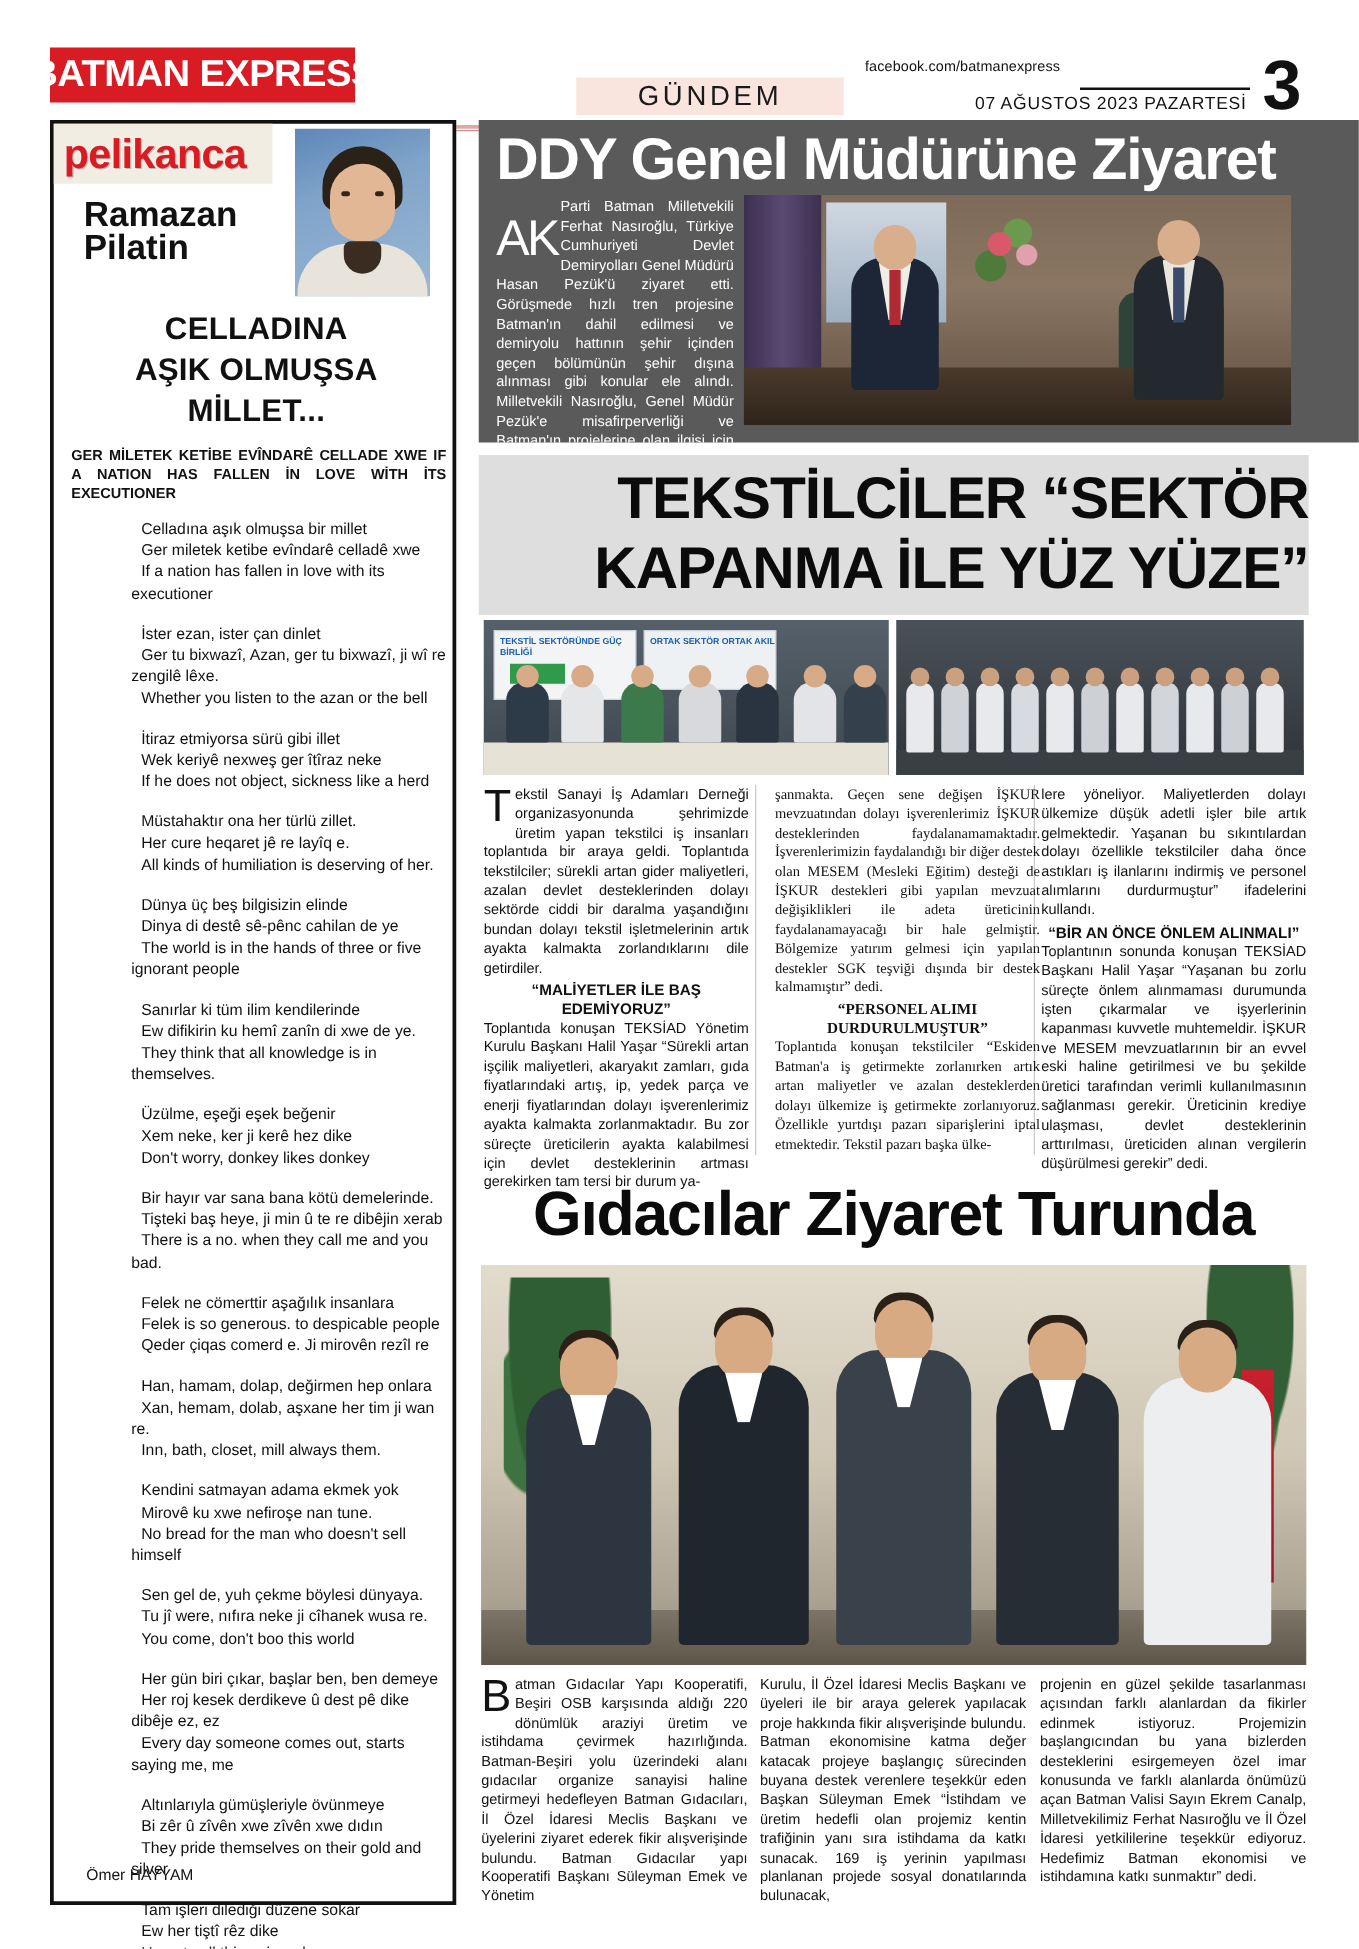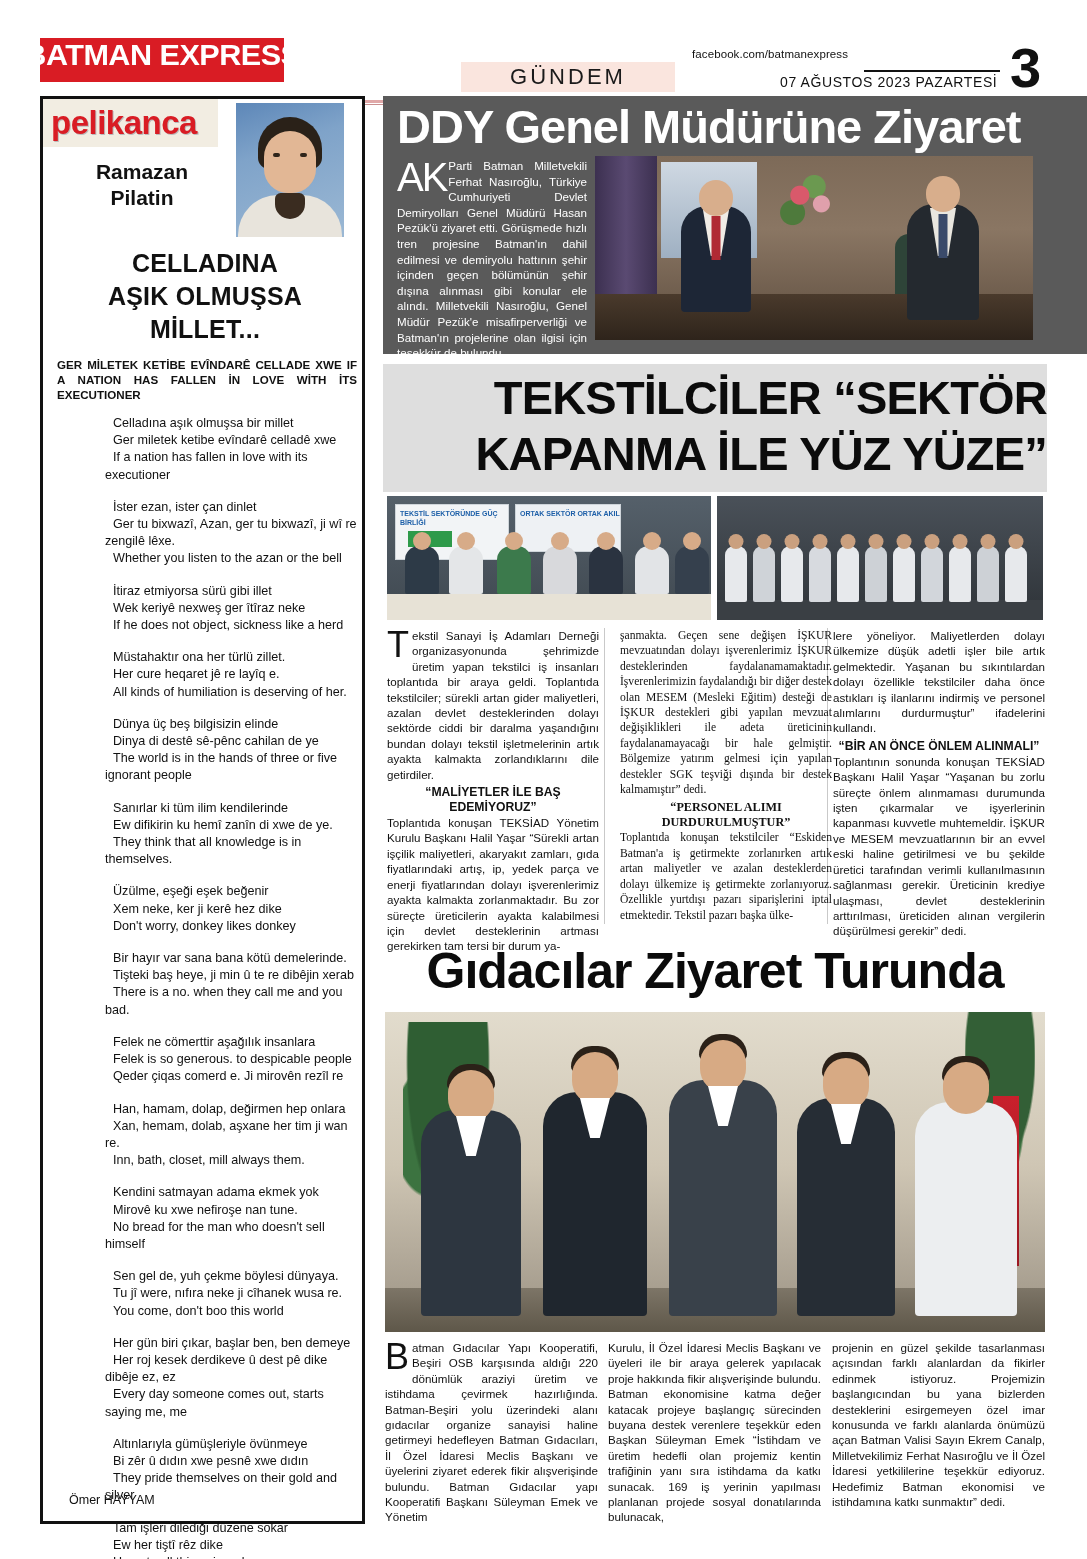--- a/index.html
+++ b/index.html
@@ -10,21 +10,21 @@
     color:#000;
     overflow:hidden;
     position:relative;
   }
   .page{position:relative;width:1087px;height:1559px;box-sizing:border-box;}
 
   
   .masthead{position:absolute;left:0;top:22px;width:1087px;height:68px;}
   .logo-box{
     position:absolute;left:40px;top:16px;width:244px;height:44px;
-    background:#d91c24;display:flex;align-items:flex-start;justify-content:center;
+    background:#d91c24;display:flex;align-items:center;justify-content:center;
   }
   .logo-text{
     color:#fff;font-weight:bold;font-size:30px;letter-spacing:-0.5px;
     font-family:"Liberation Sans", sans-serif;
     transform:scaleX(1.02);white-space:nowrap;
   }
   .gundem-box{
     position:absolute;left:461px;top:40px;width:214px;height:30px;
     background:#fae5de;display:flex;align-items:center;justify-content:center;
   }
@@ -82,22 +82,22 @@
     width:30px;height:26px;background:#3a2c20;border-radius:6px 6px 16px 16px;
   }
   .ph-eyeL,.ph-eyeR{position:absolute;top:50px;width:7px;height:4px;background:#30251b;border-radius:3px;}
   .ph-eyeL{left:50%;margin-left:-17px;}
   .ph-eyeR{left:50%;margin-left:10px;}
   .ph-body{
     position:absolute;left:50%;bottom:0;transform:translateX(-50%);
     width:104px;height:42px;background:#e8e4dc;border-radius:40px 40px 0 0;
   }
   .author-name{
-    position:absolute;left:24px;top:60px;width:150px;text-align:center;
-    font-size:21px;font-weight:bold;line-height:26px;color:#111;
+    position:absolute;left:24px;top:60px;width:150px;
+    font-size:28px;font-weight:bold;line-height:26px;color:#111;
   }
   .col-headline{
     position:absolute;left:14px;top:148px;width:296px;text-align:center;
     font-size:25px;font-weight:bold;line-height:33px;color:#111;
     letter-spacing:0.2px;
   }
   .col-subhead{
     position:absolute;left:14px;top:258px;width:300px;
     font-size:11.6px;font-weight:bold;line-height:15px;color:#111;
     text-align:justify;
@@ -121,21 +121,21 @@
     position:absolute;left:14px;top:4px;width:640px;
     color:#fff;font-weight:bold;font-size:47px;line-height:54px;
     letter-spacing:-1px;white-space:nowrap;
   }
   .ddy-body{
     position:absolute;left:14px;top:62px;width:190px;
     color:#fff;font-size:11.6px;line-height:15.6px;text-align:justify;
   }
   .ddy-drop{
     float:left;font-size:40px;line-height:34px;font-weight:400;
-    margin:2px 2px 0 0;color:#fff;letter-spacing:-2px;
+    margin:16px 2px 0 0;color:#fff;letter-spacing:-2px;
   }
   .ddy-photo{
     position:absolute;left:212px;top:60px;width:438px;height:184px;
     background:#6e5b4a;overflow:hidden;
   }
   .dp-wall{position:absolute;left:0;top:0;width:100%;height:100%;
     background:linear-gradient(180deg,#7d6a58 0%,#8a7663 40%,#5d4d3f 100%);}
   .dp-curtainL{position:absolute;left:0;top:0;width:62px;height:100%;
     background:linear-gradient(90deg,#3c3050,#5a4a72,#3c3050);}
   .dp-window{position:absolute;left:66px;top:6px;width:96px;height:96px;
@@ -361,21 +361,21 @@
           <p>Tu jî were, nıfıra neke ji cîhanek wusa re.</p>
           <p>You come, don't boo this world</p>
         </div>
         <div class="stanza">
           <p>Her gün biri çıkar, başlar ben, ben demeye</p>
           <p>Her roj kesek derdikeve û dest pê dike dibêje ez, ez</p>
           <p>Every day someone comes out, starts saying me, me</p>
         </div>
         <div class="stanza">
           <p>Altınlarıyla gümüşleriyle övünmeye</p>
-          <p>Bi zêr û dıdın xwe pesnê xwe dıdın</p>
+          <p>Bi zêr û zîvên xwe zîvên xwe dıdın</p>
           <p>They pride themselves on their gold and silver</p>
         </div>
         <div class="stanza">
           <p>Tam işleri dilediği düzene sokar</p>
           <p>Ew her tiştî rêz dike</p>
           <p>He puts all things in order</p>
         </div>
         <div class="stanza">
           <p>Ecel çıkıverir pusudan: Benim, ben diye.</p>
           <p>Ecel ji kemînê derdikeve: dıbeje ez im, ez im.</p>

